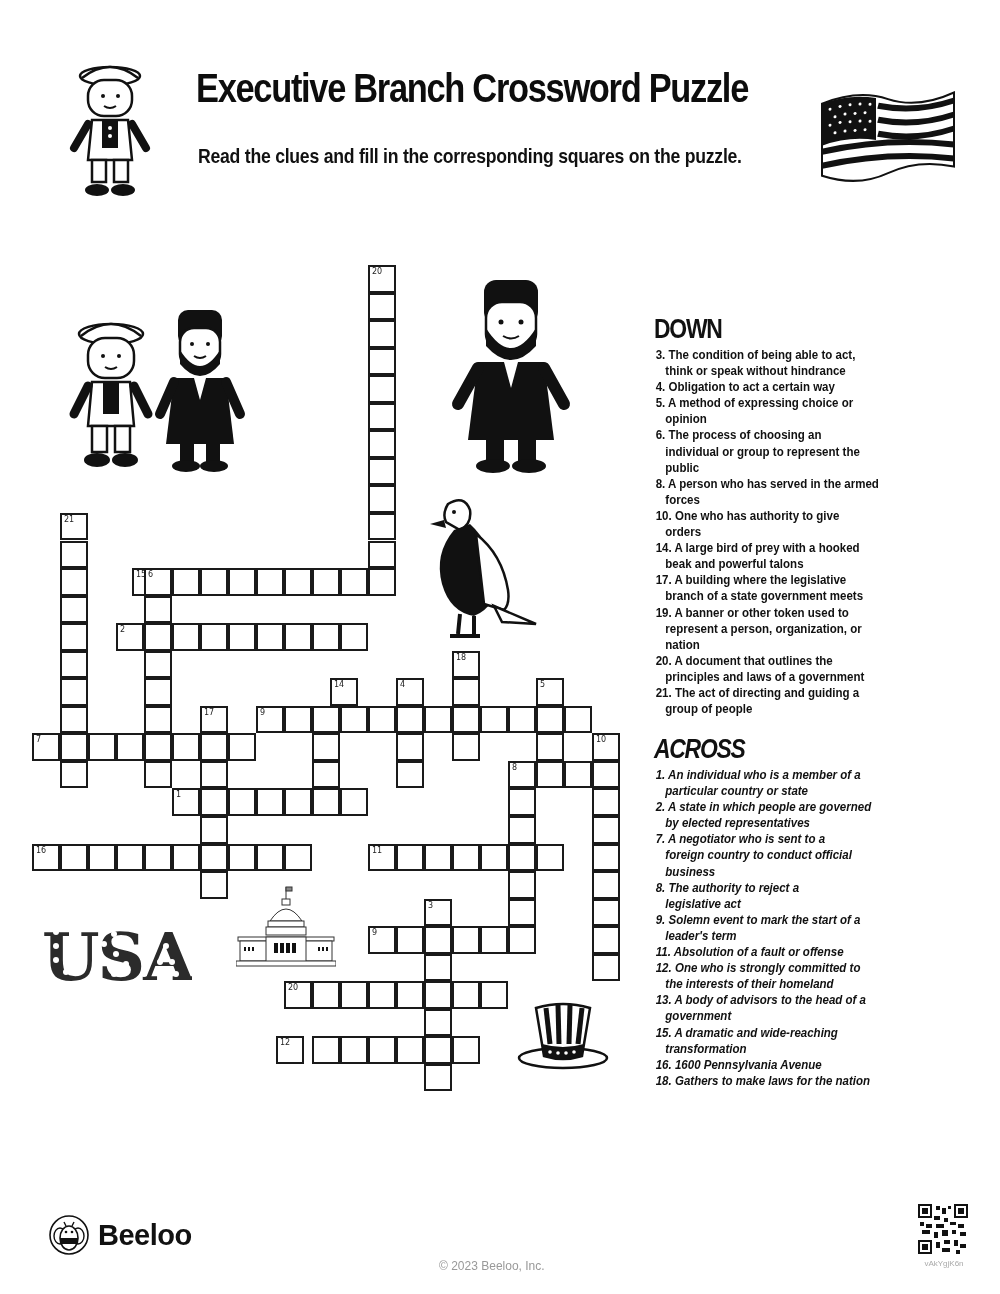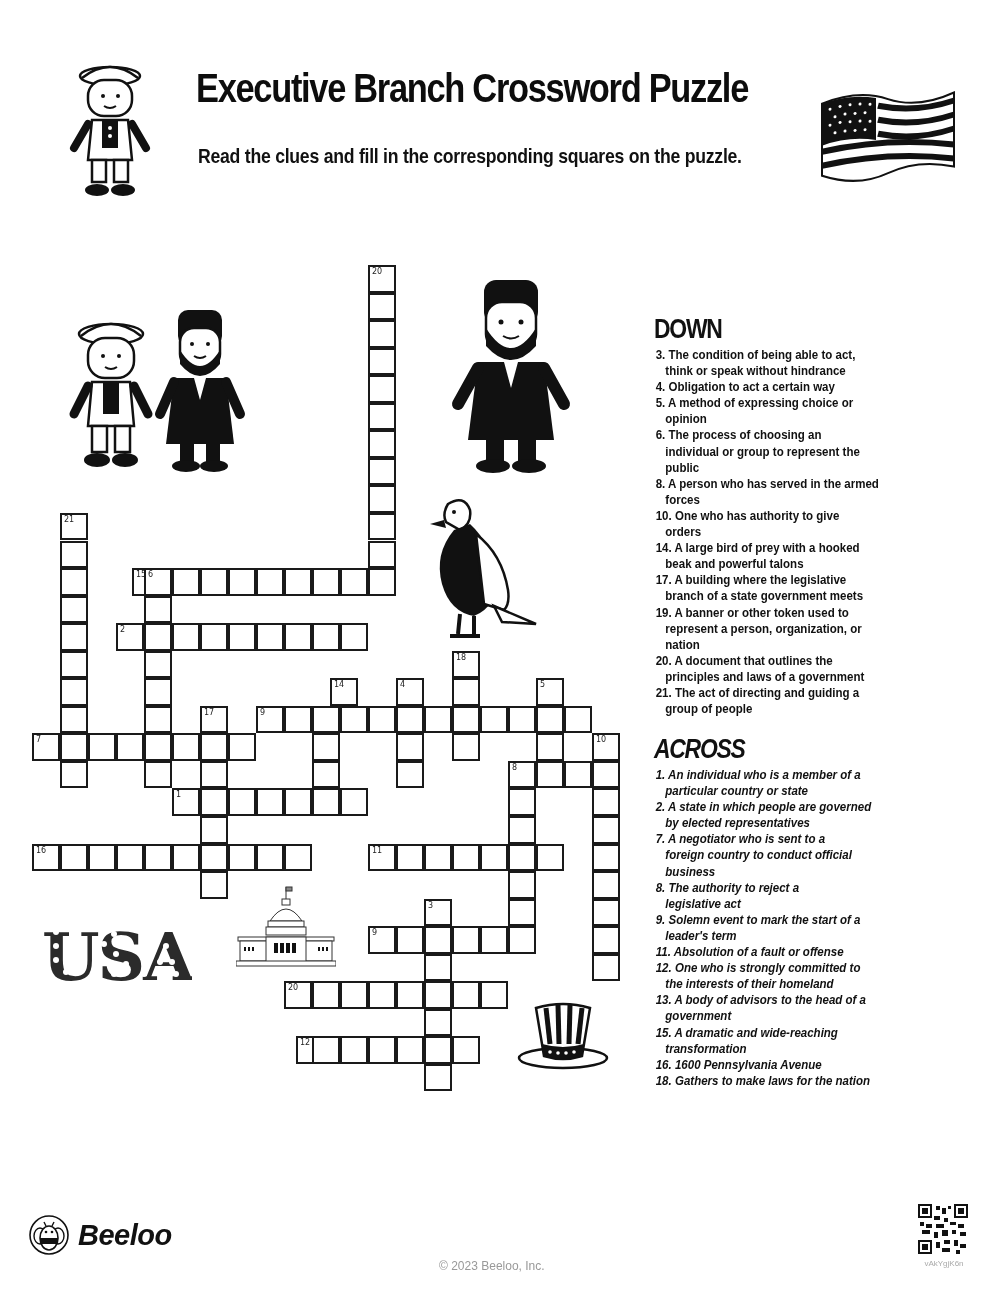--- a/index.html
+++ b/index.html
@@ -15,21 +15,21 @@
           border: 2px solid #1a1a1a; background: #fff; pointer-events: auto; }
   .cell .num { position: absolute; left: 2px; top: 0px; font-size: 8px; line-height: 9px;
                font-family: "DejaVu Sans", sans-serif; color: #222; }
   .clues { left: 654px; width: 330px; }
   .clues h2 { margin: 0 0 2px 0; font-size: 27px; font-weight: bold; letter-spacing: -1.5px;
               transform: scaleX(0.85); transform-origin: left top; }
   .clue { position: relative; font-size: 13.4px; font-weight: bold; line-height: 16.1px;
           transform: scaleX(0.86); transform-origin: left top; white-space: nowrap;
           padding-left: 18px; text-indent: -16px; }
   .clue .ln { display: block; }
-  .footer-logo { left: 28px; top: 1214px; display: flex; align-items: center; gap: 8px; font-style: italic; }
+  .footer-logo { left: 48px; top: 1214px; display: flex; align-items: center; gap: 8px; }
   .footer-logo .brand { font-size: 29px; font-weight: bold; letter-spacing: -0.5px; color: #111; }
   .copyright { left: 439px; top: 1259px; font-size: 12px; color: #999; }
   .qr-code-text { left: 919px; top: 1259px; font-size: 8px; color: #aaa; width: 50px; text-align: center; }
 </style>
 </head>
 <body>
 
 <div class="abs" style="left:68px;top:62px;width:84px;height:136px;">
   <svg width="84" height="136" viewBox="0 0 84 136">
     <ellipse cx="42" cy="14" rx="30" ry="9" fill="#fff" stroke="#111" stroke-width="2.5"></ellipse>
@@ -409,21 +409,21 @@
     <div class="cell" style="left: 480px; top: 926.2px;"></div>
     <div class="cell" style="left: 284px; top: 981.3px;">
       <span class="num">20</span>
     </div>
     <div class="cell" style="left: 312px; top: 981.3px;"></div>
     <div class="cell" style="left: 340px; top: 981.3px;"></div>
     <div class="cell" style="left: 368px; top: 981.3px;"></div>
     <div class="cell" style="left: 396px; top: 981.3px;"></div>
     <div class="cell" style="left: 452px; top: 981.3px;"></div>
     <div class="cell" style="left: 480px; top: 981.3px;"></div>
-    <div class="cell" style="left: 296px; top: 1036.4px;">
+    <div class="cell" style="left: 276px; top: 1036.4px;">
       <span class="num">12</span>
     </div>
     <div class="cell" style="left: 312px; top: 1036.4px;"></div>
     <div class="cell" style="left: 340px; top: 1036.4px;"></div>
     <div class="cell" style="left: 368px; top: 1036.4px;"></div>
     <div class="cell" style="left: 396px; top: 1036.4px;"></div>
     <div class="cell" style="left: 452px; top: 1036.4px;"></div>
   </div>
 
 <div class="abs clues" style="top:314px;">

